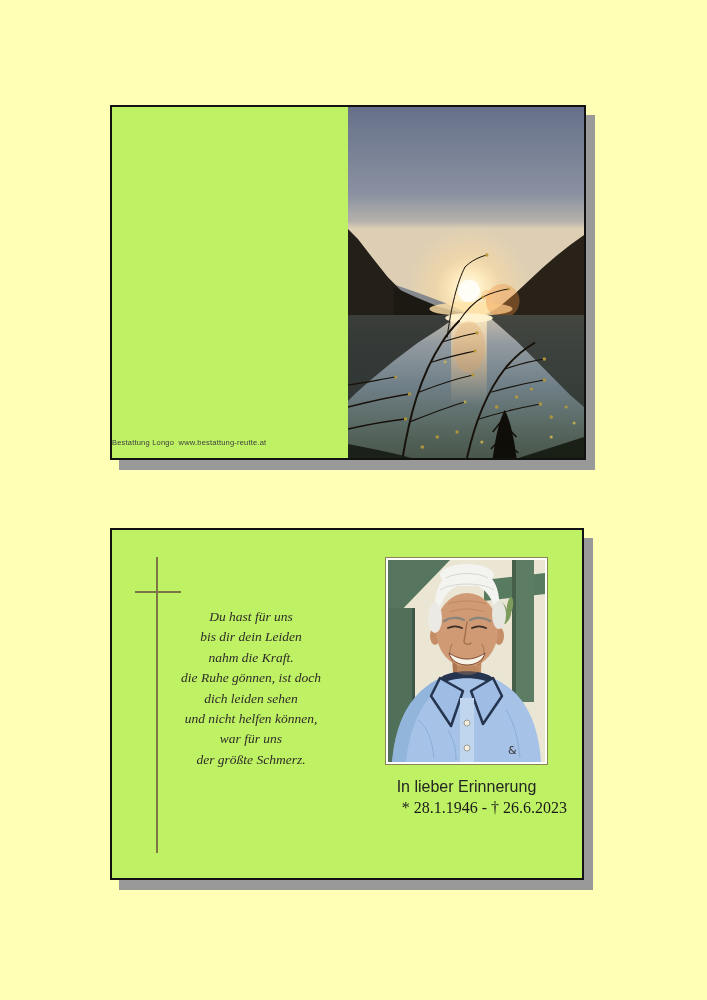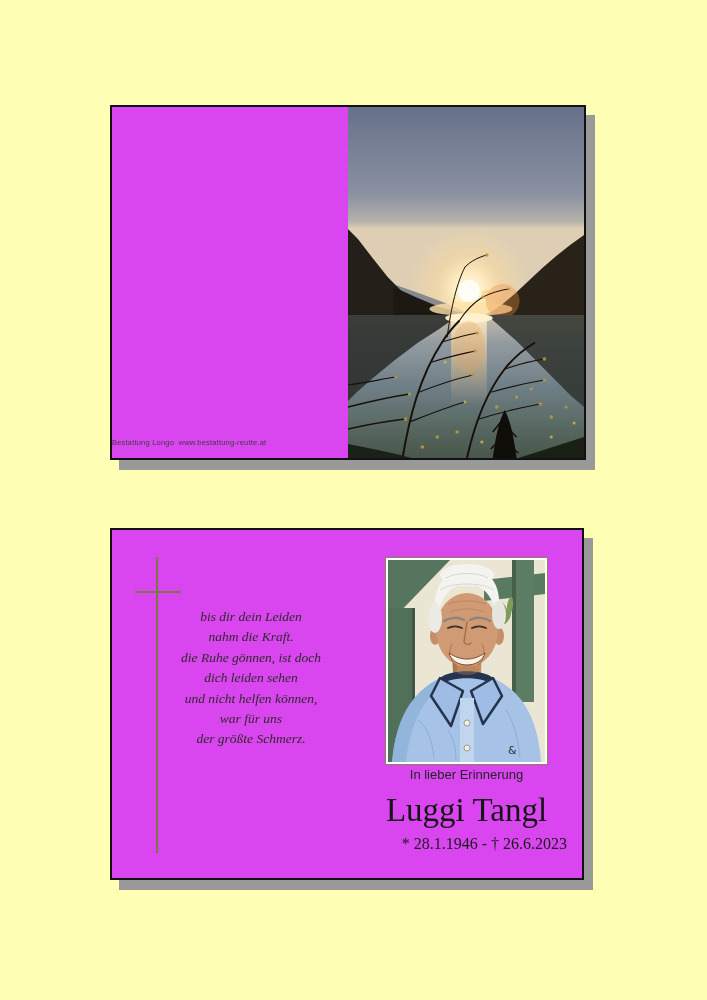--- a/index.html
+++ b/index.html
@@ -5,21 +5,21 @@
   html,body{margin:0;padding:0;}
   body{
     width:707px;height:1000px;
     background:#FFFFB5;
     position:relative;
     font-family:"Liberation Serif", serif;
     overflow:hidden;
   }
   .card{
     position:absolute;
-    background:#d946ef;
+    background:#bef264;
     border:2px solid #121212;
     box-sizing:border-box;
     box-shadow:9px 10px 0 0 #999999;
   }
   .card-top{left:110px;top:105px;width:476px;height:355px;}
   .card-bottom{left:110px;top:528px;width:474px;height:352px;}
 
   
   .imprint{
     position:absolute;left:0;bottom:11px;width:50%;
@@ -50,23 +50,23 @@
     text-align:center;
   }
   .photo-frame{
     margin:0 auto;width:163px;height:208px;
     border:1px solid #8d8455;
     padding:2px;background:#fff;
     box-sizing:border-box;
   }
   .photo-frame svg{display:block;width:157px;height:202px;}
   .memorial-label{
-    margin-top:2px;
+    margin-top:14px;
     font-family:"Liberation Sans", sans-serif;
-    font-size:13px;line-height:15px;color:#242424;
+    font-size:16px;line-height:15px;color:#242424;
   }
   .name{
     margin-top:8px;
     font-family:"Liberation Serif", serif;
     font-size:33px;line-height:40px;color:#151515;
   }
   .dates{
     margin-top:3px;
     font-family:"Liberation Serif", serif;
     font-size:16px;line-height:21px;color:#1a1a1a;text-align:right;
@@ -193,20 +193,21 @@
       </svg>
     </div>
   </div>
 
   <div class="card card-bottom">
 
     <div class="cross-v"></div>
     <div class="cross-h"></div>
 
     <div class="poem">
+      <div>Du hast für uns</div>
       <div>bis dir dein Leiden</div>
       <div>nahm die Kraft.</div>
       <div>die Ruhe gönnen, ist doch</div>
       <div>dich leiden sehen</div>
       <div>und nicht helfen können,</div>
       <div>war für uns</div>
       <div>der größte Schmerz.</div>
     </div>
 
     <div class="right-col">
@@ -278,19 +279,18 @@
             <path d="M94,84 C98,92 96,100 90,105"></path>
           </g>
           <path d="M61,93 C73,101 85,101 97,93 C93,109 65,109 61,93 Z" fill="#f8f3e8" stroke="#7e4a30" stroke-width="1"></path>
 
           <text x="120" y="194" font-size="11" fill="#333333" font-family="DejaVu Sans, sans-serif">&amp;</text>
         </svg>
       </div>
 
       <div class="memorial-label">In lieber Erinnerung</div>
 
-      <div class="name">Luggi Tangl</div>
 
       <div class="dates">* 28.1.1946 - † 26.6.2023</div>
     </div>
   </div>
 
 </div>
 
 </body></html>

